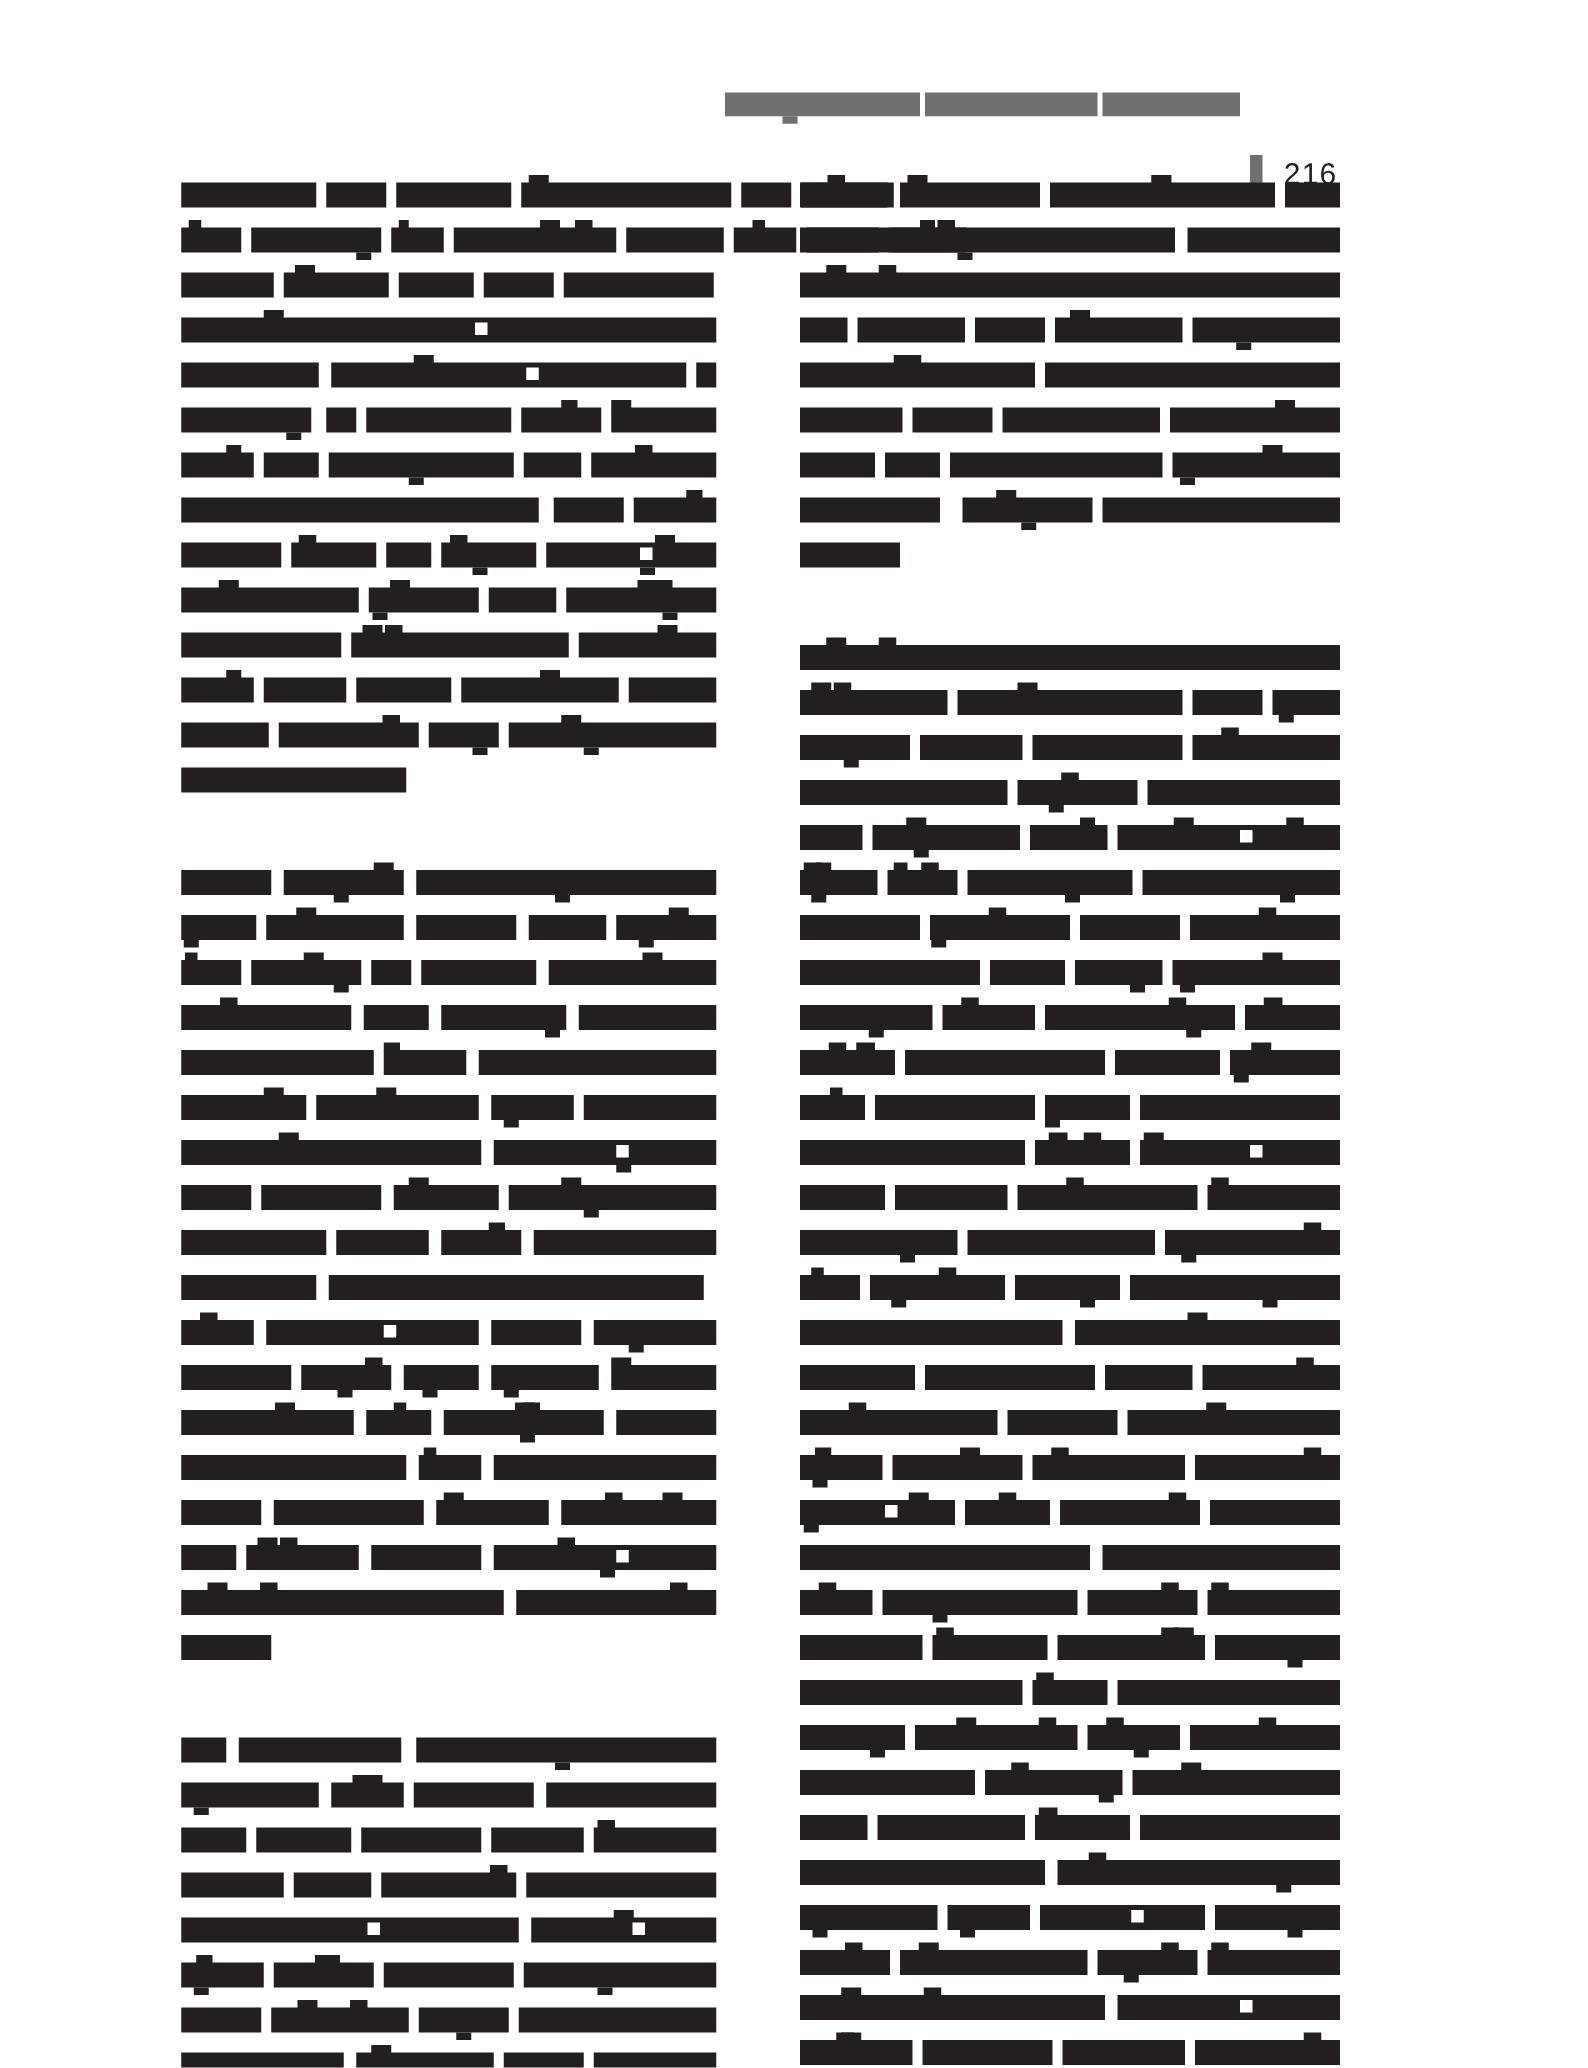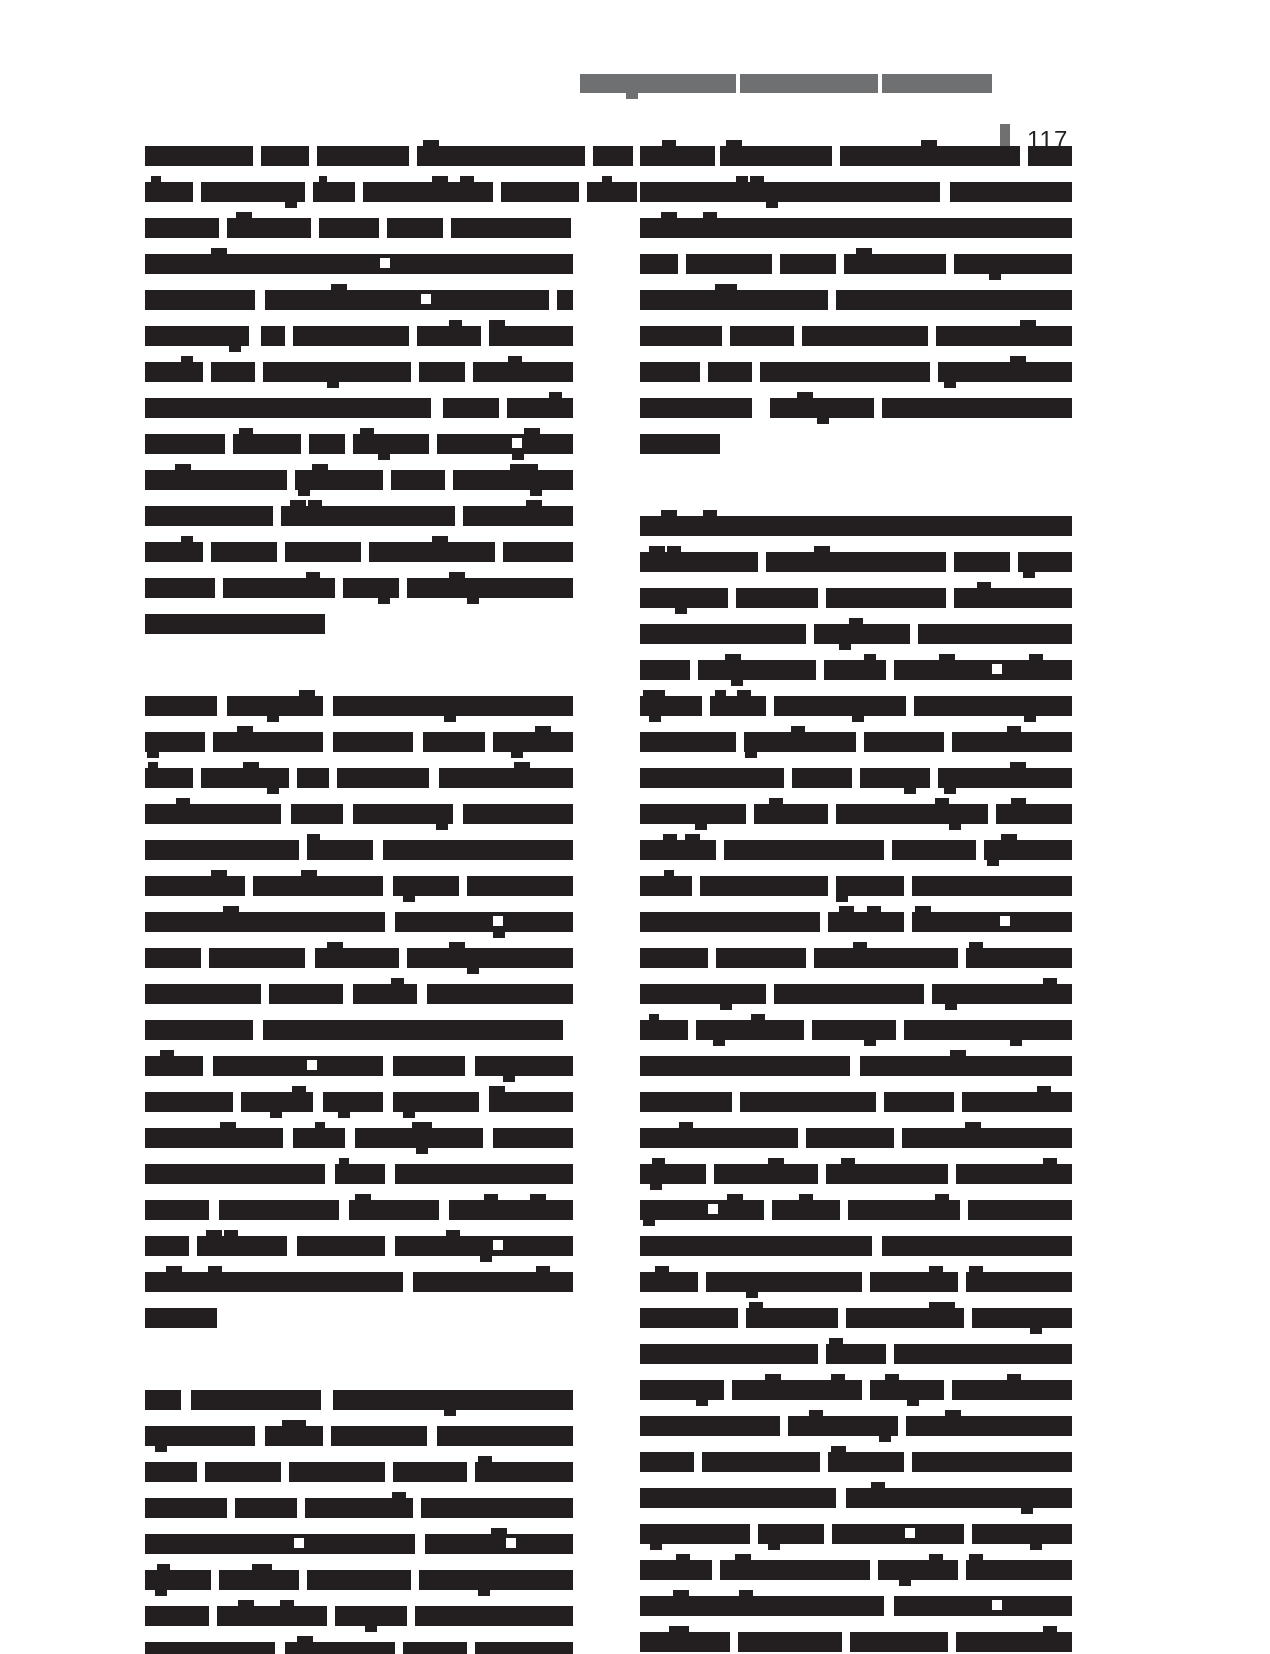--- a/index.html
+++ b/index.html
@@ -95,21 +95,21 @@
 <div class="page">
 
   <div class="header">
     <div class="header-redaction">
       <div class="hr-seg" style="left:0;width:156px;"></div>
       <div class="hr-seg tail" style="left:46px;width:12px;"></div>
       <div class="hr-seg" style="left:160px;width:138px;"></div>
       <div class="hr-seg" style="left:302px;width:110px;"></div>
     </div>
     <div class="header-rule"></div>
-    <div class="page-number">117</div>
+    <div class="page-number">216</div>
   </div>
 
   <div class="col col-left">
       <div class="para">
         <div class="line">
           <div class="blk" style="left: 0px; width: 108px; top: 6px; height: 20px; background: rgb(35, 31, 32);"></div>
           <div class="blk" style="left: 116px; width: 48px; top: 6px; height: 20px; background: rgb(35, 31, 32);"></div>
           <div class="blk" style="left: 172px; width: 92px; top: 6px; height: 20px; background: rgb(35, 31, 32);"></div>
           <div class="blk" style="left: 272px; width: 168px; top: 6px; height: 20px; background: rgb(35, 31, 32);"></div>
           <div class="blk" style="left: 278px; width: 16px; top: 0px; height: 7px; background: rgb(35, 31, 32);"></div>

